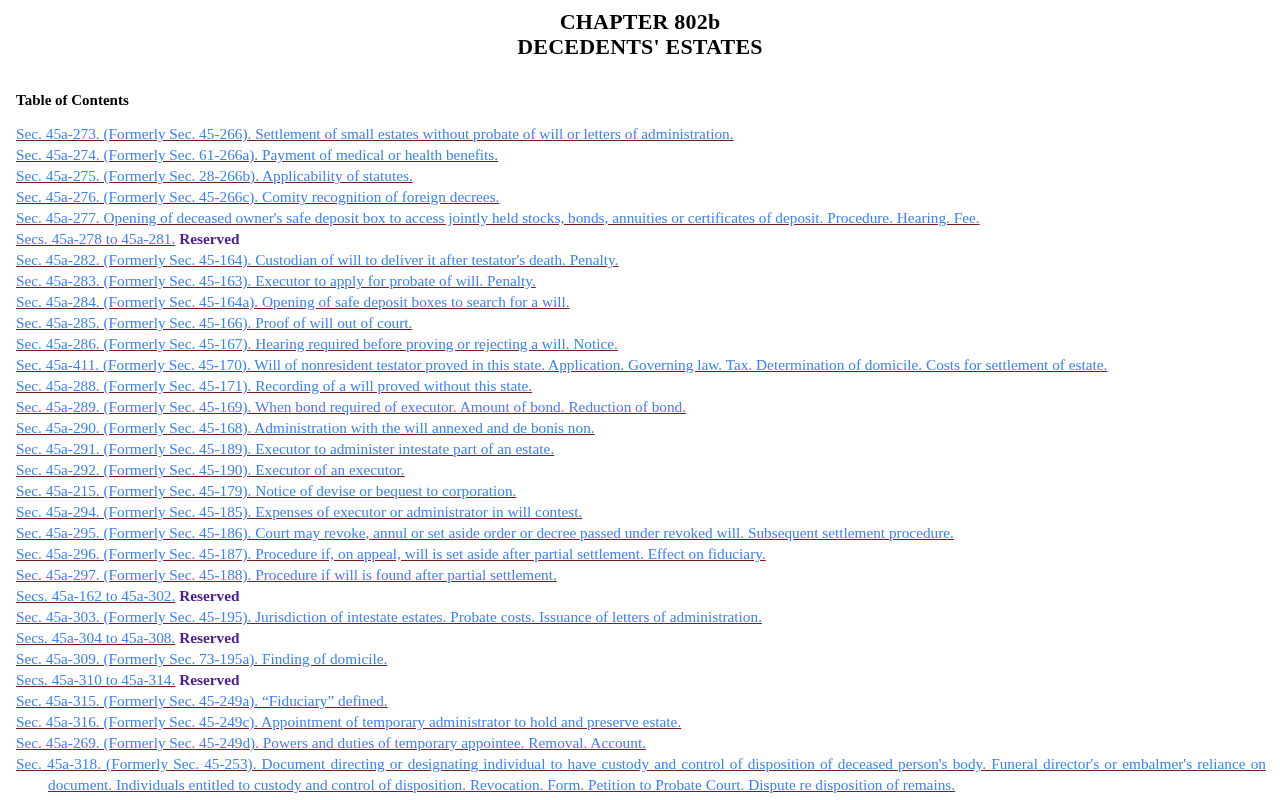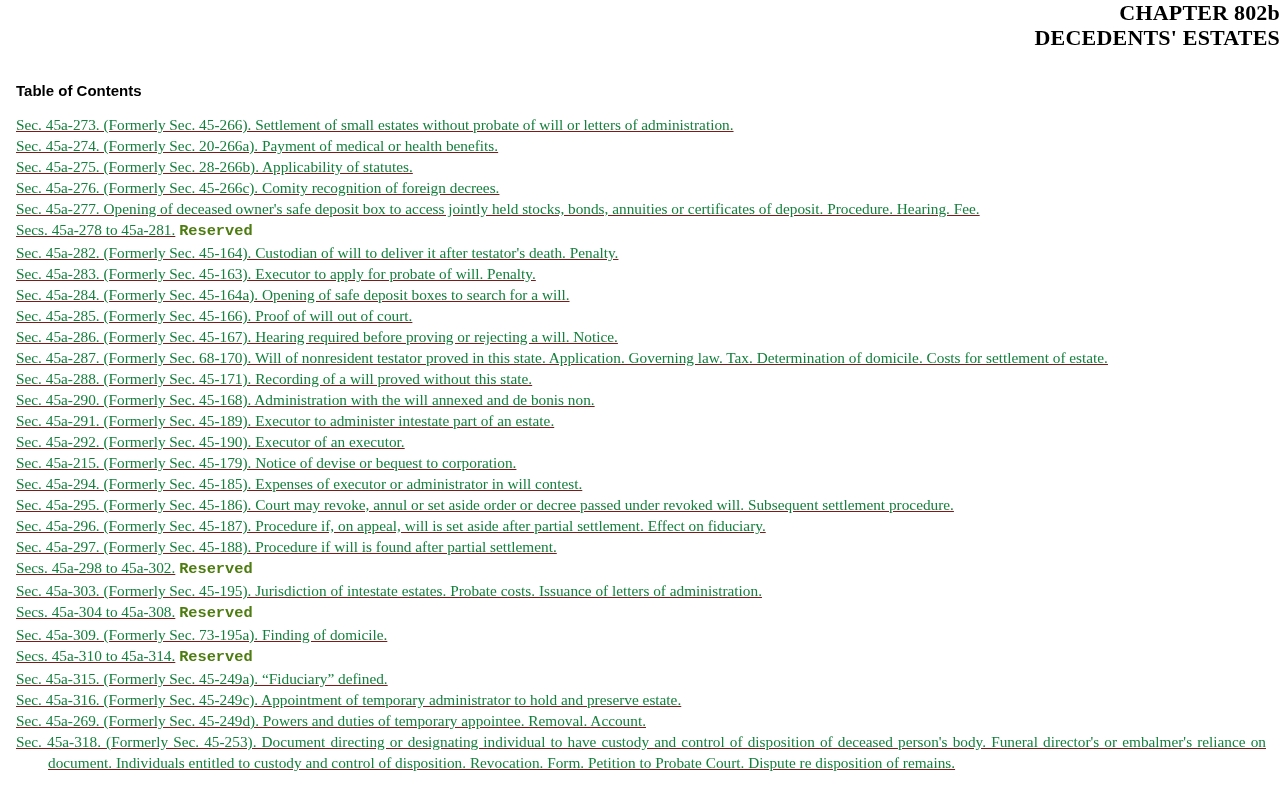--- a/index.html
+++ b/index.html
@@ -13,34 +13,35 @@
     height: 800px;
     overflow: hidden;
     font-family: "Liberation Serif", "DejaVu Serif", serif;
     color: #000000;
   }
   .page {
     padding: 0;
     box-sizing: border-box;
   }
   .chapter-title {
-    text-align: right;
+    text-align: center;
     font-family: "Liberation Serif", "DejaVu Serif", serif;
     font-weight: bold;
     font-size: 22px;
     line-height: 25px;
     color: #000000;
     margin: 0;
+    padding-top: 9px;
     letter-spacing: 0.2px;
   }
   .chapter-title .line2 {
     display: block;
   }
   .toc-heading {
-    font-family: Liberation Sans, sans-serif;
+    font-family: Liberation Serif, serif;
     font-weight: bold;
     font-size: 15px;
     line-height: 18px;
     color: #000000;
     margin: 0;
     padding-left: 16px;
     padding-top: 32px;
   }
   .toc-list {
     list-style: none;
@@ -54,73 +55,73 @@
     font-size: 15.3px;
     line-height: 21px;
     color: #7f1a1a;
     text-align: justify;
     text-justify: inter-word;
     margin: 0;
     padding: 0;
     text-indent: 0;
   }
   .toc-entry .lnk {
-    color: #15803d;
+    color: #3b82f6;
     text-decoration: underline;
     text-decoration-color: #7f1a1a;
     text-underline-offset: 1px;
     cursor: pointer;
   }
   .toc-entry.wrapped {
     padding-left: 32px;
     text-indent: -32px;
   }
   .toc-entry .reserved {
     font-weight: bold;
     text-decoration: none;
-    color: #4d7c0f;
+    color: #4c1d95;
     display: inline;
-    font-family: Liberation Mono, monospace;
   }
 </style>
 </head>
 <body>
 
 <div class="page">
 
   <h1 class="chapter-title">
     <span>CHAPTER 802b</span>
     <span class="line2">DECEDENTS' ESTATES</span>
   </h1>
 
   <h2 class="toc-heading">Table of Contents</h2>
 
   <ul class="toc-list" id="toc-list">
       <li class="toc-entry"><a class="lnk">Sec. 45a-273. (Formerly Sec. 45-266). Settlement of small estates without probate of will or letters of administration.</a></li>
-      <li class="toc-entry"><a class="lnk">Sec. 45a-274. (Formerly Sec. 20-266a). Payment of medical or health benefits.</a></li>
+      <li class="toc-entry"><a class="lnk">Sec. 45a-274. (Formerly Sec. 61-266a). Payment of medical or health benefits.</a></li>
       <li class="toc-entry"><a class="lnk">Sec. 45a-275. (Formerly Sec. 28-266b). Applicability of statutes.</a></li>
       <li class="toc-entry"><a class="lnk">Sec. 45a-276. (Formerly Sec. 45-266c). Comity recognition of foreign decrees.</a></li>
       <li class="toc-entry"><a class="lnk">Sec. 45a-277. Opening of deceased owner's safe deposit box to access jointly held stocks, bonds, annuities or certificates of deposit. Procedure. Hearing. Fee.</a></li>
       <li class="toc-entry"><a class="lnk">Secs. 45a-278 to 45a-281.</a> <span class="reserved">Reserved</span></li>
       <li class="toc-entry"><a class="lnk">Sec. 45a-282. (Formerly Sec. 45-164). Custodian of will to deliver it after testator's death. Penalty.</a></li>
       <li class="toc-entry"><a class="lnk">Sec. 45a-283. (Formerly Sec. 45-163). Executor to apply for probate of will. Penalty.</a></li>
       <li class="toc-entry"><a class="lnk">Sec. 45a-284. (Formerly Sec. 45-164a). Opening of safe deposit boxes to search for a will.</a></li>
       <li class="toc-entry"><a class="lnk">Sec. 45a-285. (Formerly Sec. 45-166). Proof of will out of court.</a></li>
       <li class="toc-entry"><a class="lnk">Sec. 45a-286. (Formerly Sec. 45-167). Hearing required before proving or rejecting a will. Notice.</a></li>
-      <li class="toc-entry"><a class="lnk">Sec. 45a-287. (Formerly Sec. 68-170). Will of nonresident testator proved in this state. Application. Governing law. Tax. Determination of domicile. Costs for settlement of estate.</a></li>
+      <li class="toc-entry"><a class="lnk">Sec. 45a-411. (Formerly Sec. 45-170). Will of nonresident testator proved in this state. Application. Governing law. Tax. Determination of domicile. Costs for settlement of estate.</a></li>
       <li class="toc-entry"><a class="lnk">Sec. 45a-288. (Formerly Sec. 45-171). Recording of a will proved without this state.</a></li>
+      <li class="toc-entry"><a class="lnk">Sec. 45a-289. (Formerly Sec. 45-169). When bond required of executor. Amount of bond. Reduction of bond.</a></li>
       <li class="toc-entry"><a class="lnk">Sec. 45a-290. (Formerly Sec. 45-168). Administration with the will annexed and de bonis non.</a></li>
       <li class="toc-entry"><a class="lnk">Sec. 45a-291. (Formerly Sec. 45-189). Executor to administer intestate part of an estate.</a></li>
       <li class="toc-entry"><a class="lnk">Sec. 45a-292. (Formerly Sec. 45-190). Executor of an executor.</a></li>
       <li class="toc-entry"><a class="lnk">Sec. 45a-215. (Formerly Sec. 45-179). Notice of devise or bequest to corporation.</a></li>
       <li class="toc-entry"><a class="lnk">Sec. 45a-294. (Formerly Sec. 45-185). Expenses of executor or administrator in will contest.</a></li>
       <li class="toc-entry"><a class="lnk">Sec. 45a-295. (Formerly Sec. 45-186). Court may revoke, annul or set aside order or decree passed under revoked will. Subsequent settlement procedure.</a></li>
       <li class="toc-entry"><a class="lnk">Sec. 45a-296. (Formerly Sec. 45-187). Procedure if, on appeal, will is set aside after partial settlement. Effect on fiduciary.</a></li>
       <li class="toc-entry"><a class="lnk">Sec. 45a-297. (Formerly Sec. 45-188). Procedure if will is found after partial settlement.</a></li>
-      <li class="toc-entry"><a class="lnk">Secs. 45a-298 to 45a-302.</a> <span class="reserved">Reserved</span></li>
+      <li class="toc-entry"><a class="lnk">Secs. 45a-162 to 45a-302.</a> <span class="reserved">Reserved</span></li>
       <li class="toc-entry"><a class="lnk">Sec. 45a-303. (Formerly Sec. 45-195). Jurisdiction of intestate estates. Probate costs. Issuance of letters of administration.</a></li>
       <li class="toc-entry"><a class="lnk">Secs. 45a-304 to 45a-308.</a> <span class="reserved">Reserved</span></li>
       <li class="toc-entry"><a class="lnk">Sec. 45a-309. (Formerly Sec. 73-195a). Finding of domicile.</a></li>
       <li class="toc-entry"><a class="lnk">Secs. 45a-310 to 45a-314.</a> <span class="reserved">Reserved</span></li>
       <li class="toc-entry"><a class="lnk">Sec. 45a-315. (Formerly Sec. 45-249a). “Fiduciary” defined.</a></li>
       <li class="toc-entry"><a class="lnk">Sec. 45a-316. (Formerly Sec. 45-249c). Appointment of temporary administrator to hold and preserve estate.</a></li>
       <li class="toc-entry"><a class="lnk">Sec. 45a-269. (Formerly Sec. 45-249d). Powers and duties of temporary appointee. Removal. Account.</a></li>
       <li class="toc-entry wrapped"><a class="lnk">Sec. 45a-318. (Formerly Sec. 45-253). Document directing or designating individual to have custody and control of disposition of deceased person's body. Funeral director's or embalmer's reliance on document. Individuals entitled to custody and control of disposition. Revocation. Form. Petition to Probate Court. Dispute re disposition of remains.</a></li>
     </ul>
 

